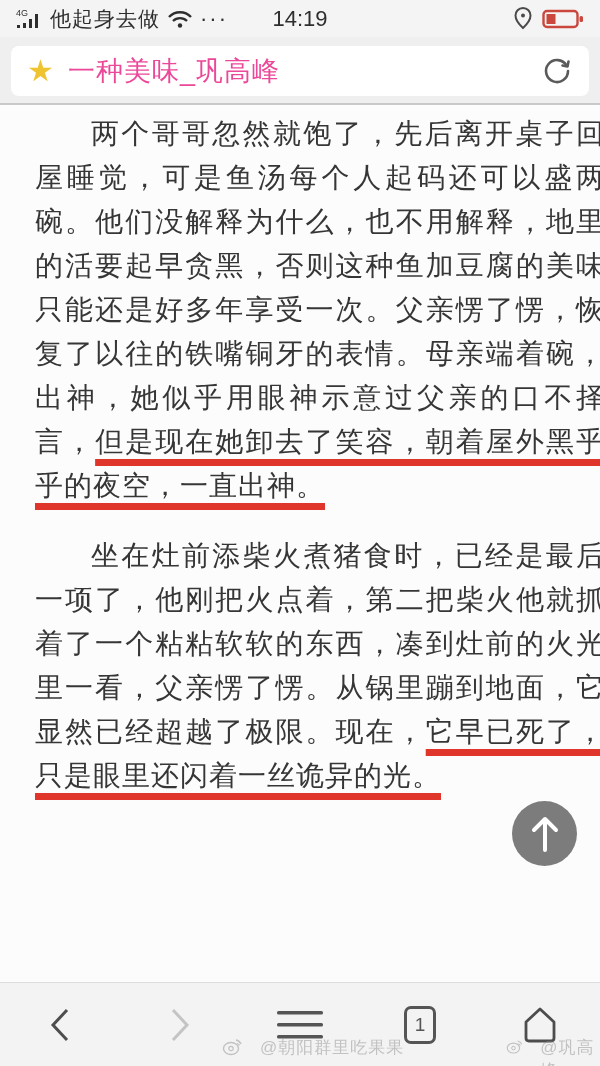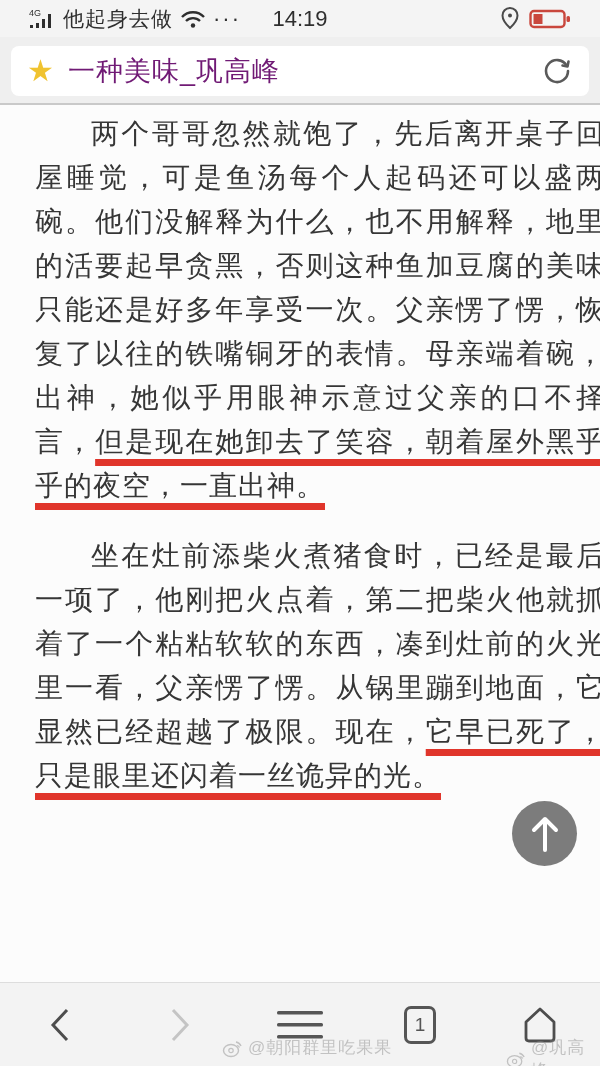--- a/index.html
+++ b/index.html
@@ -5,42 +5,42 @@
   * { margin:0; padding:0; box-sizing:border-box; }
   html,body { background:#888; }
   .phone {
     position:relative; width:600px; height:1066px; margin:0 auto;
     background:#fcfcfc; overflow:hidden;
     font-family:"Liberation Sans", sans-serif; color:#333;
   }
   
   .status-bar {
     position:absolute; top:0; left:0; width:600px; height:37px;
-    background:#f4f4f4; display:flex; align-items:center; padding:0 29px;
+    background:#f4f4f4; display:flex; align-items:center; padding:0 16px;
   }
   .sb-left { display:flex; align-items:center; gap:7px; }
   .carrier { font-size:21px; color:#2e2e2e; letter-spacing:1px; }
   .sb-time {
     position:absolute; left:50%; top:0; transform:translateX(-50%);
     line-height:37px; font-size:22px; color:#2e2e2e;
   }
   .sb-right { margin-left:auto; display:flex; align-items:center; gap:8px; }
   .dots { font-size:22px; color:#2e2e2e; letter-spacing:2px; line-height:20px; }
   
   .header {
     position:absolute; top:37px; left:0; width:600px; height:68px;
     background:#efefef; border-bottom:2px solid #c9c9c9;
   }
   .address-card {
     position:absolute; left:11px; right:11px; top:9px; height:50px;
     background:#ffffff; border-radius:8px;
     display:flex; align-items:center; padding:0 16px; gap:14px;
   }
   .star { font-size:30px; color:var(--star-gold,#f0c330); line-height:1; }
-  .page-title { font-size:27px; color:#701a75; letter-spacing:1px; flex:1;
+  .page-title { font-size:27px; color:#ec4899; letter-spacing:1px; flex:1;
     white-space:nowrap; overflow:hidden; }
   
   .content { position:absolute; top:105px; left:0; width:600px; height:877px;
     padding:7px 11px 0 19px; background:#fcfcfc; overflow:hidden;margin-left:16px; }
   .para {
     font-size:28px; line-height:44px; letter-spacing:1px; color:#363636;
     text-align:justify; margin-bottom:26px;
   }
   .para.indent { text-indent:2em; }
   .redline {
@@ -64,21 +64,21 @@
   }
   .tb-btn { background:none; border:none; width:80px; height:70px;
     display:flex; align-items:center; justify-content:center; cursor:pointer; }
   .tab-box {
     width:32px; height:38px; border:3px solid #555; border-radius:7px;
     display:flex; align-items:center; justify-content:center;
     font-size:19px; color:#555;
   }
   
   .watermark {
-    position:absolute; display:flex; align-items:center; gap:4px;
+    position:absolute; display:flex; gap:16px;
     color:rgba(140,140,140,0.48); font-size:17px; letter-spacing:1px;
     pointer-events:none;
   }
   .wm-center { left:222px; top:1036px; }
   .wm-right  { left:506px; top:1036px; }
 </style>
 </head>
 <body>
 
 <div class="phone">

